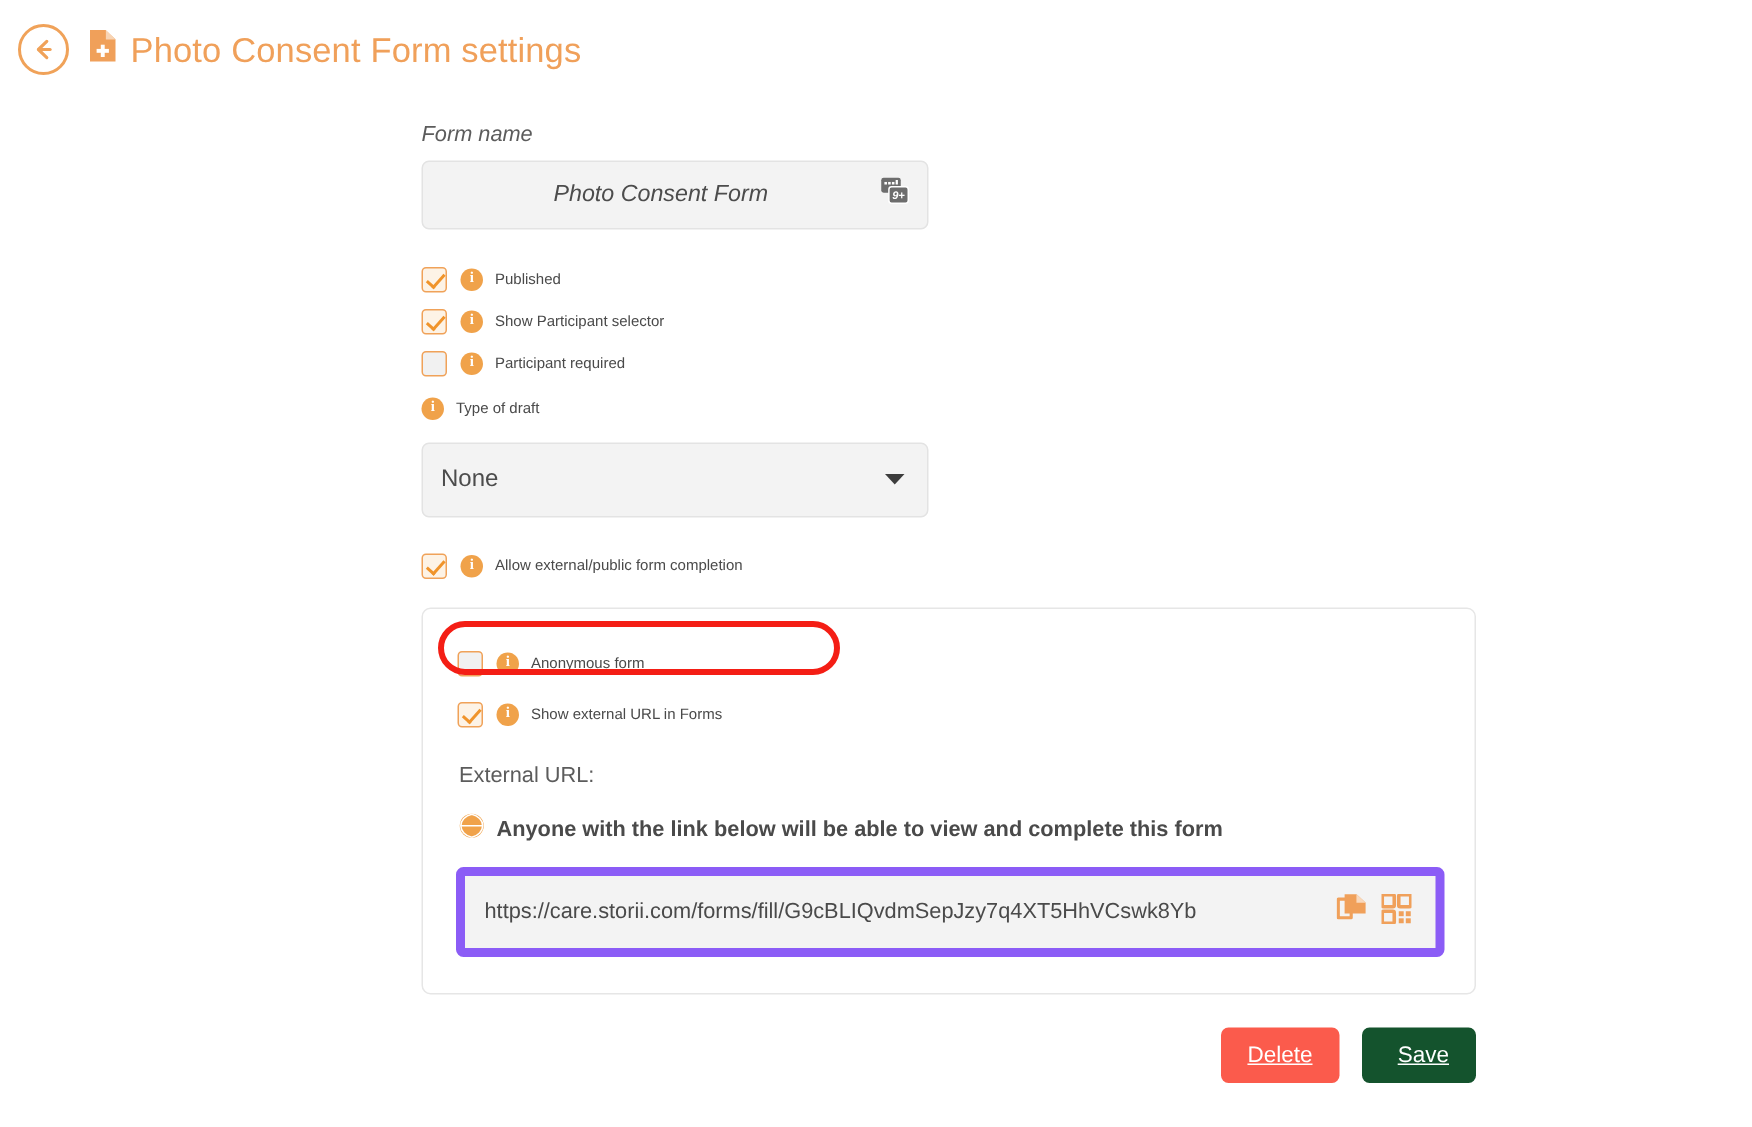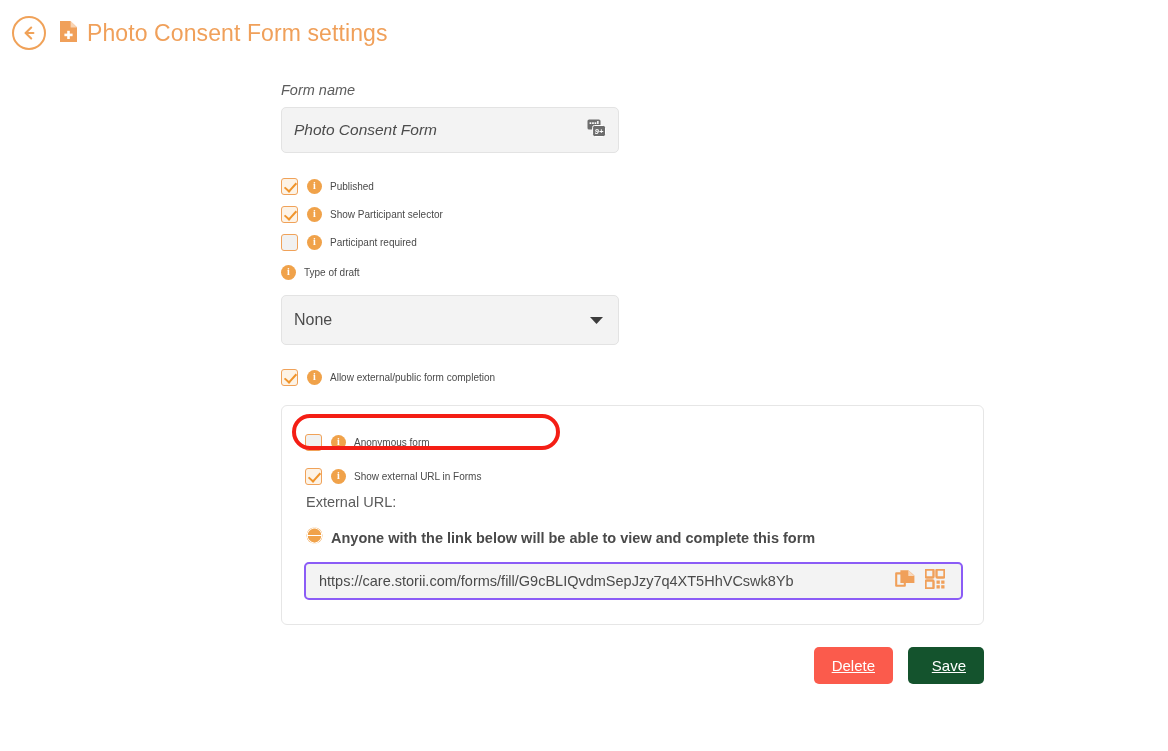--- a/index.html
+++ b/index.html
@@ -65,21 +65,21 @@
     height: 46px;
     background: #f3f3f3;
     border: 1px solid #e3e3e3;
     border-radius: 5px;
     display: flex;
     align-items: center;
     padding: 0 12px;
     font-size: 15.5px;
     color: #4c4c4c;
   }
-  .textbox .val { flex: 1 1 auto; white-space: nowrap; overflow: hidden; }
+  .textbox .val { flex: 1 1 auto; white-space: nowrap; overflow: hidden; text-align: center; }
 
   .trailing-icon { flex: 0 0 auto; display:block; }
 
   
   .selectbox {
     position: relative;
     height: 50px;
     background: #f3f3f3;
     border: 1px solid #e3e3e3;
     border-radius: 5px;
@@ -152,43 +152,43 @@
     border: 1px solid #e6e6e6;
     border-radius: 6px;
     padding: 22px 20px 24px 22px;
     background: #ffffff;
   }
   .panel-sub { margin-left: 1px; }
 
   .ext-url-label {
     font-size: 14.5px;
     color: #5c5c5c;
-    margin-top: 4px;
+    margin-top: 19px;
     margin-left: 2px;
   }
 
   .warn-row {
     display: flex;
     align-items: center;
     margin-top: 17px;
     margin-left: 2px;
   }
   .warn-text {
     margin-left: 8px;
     font-size: 14.5px;
     font-weight: bold;
     color: #4a4a4a;
     white-space: nowrap;
   }
 
   #url-box {
     margin-top: 14px;
-    height: 38px;
+    height: 60px;
     background: #f3f3f3;
-    border: 2px solid #8b5cf6;
+    border: 6px solid #8b5cf6;
     border-radius: 5px;
     display: flex;
     align-items: center;
     padding: 0 16px 0 13px;
   }
   #url-value {
     flex: 1 1 auto;
     font-size: 14.5px;
     color: #4a4a4a;
     white-space: nowrap;

